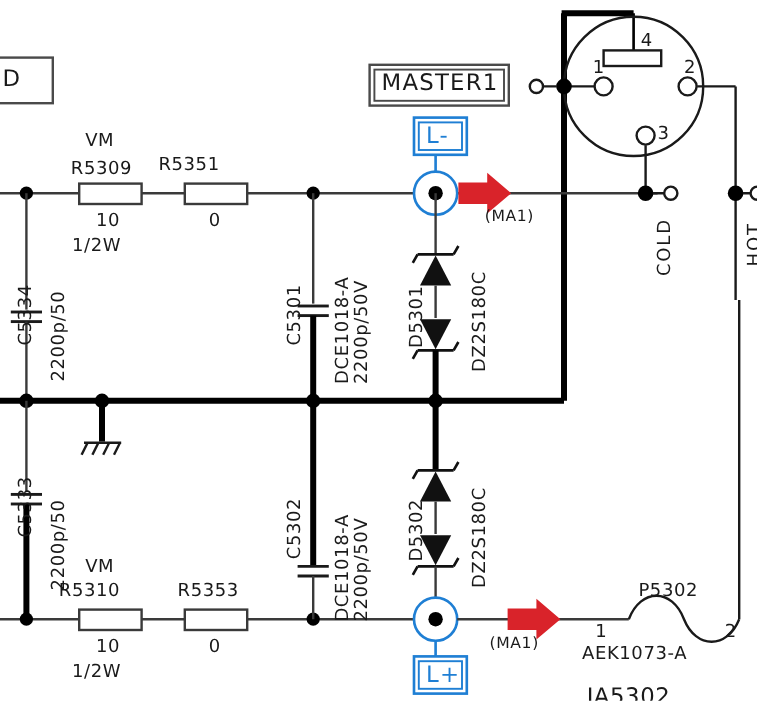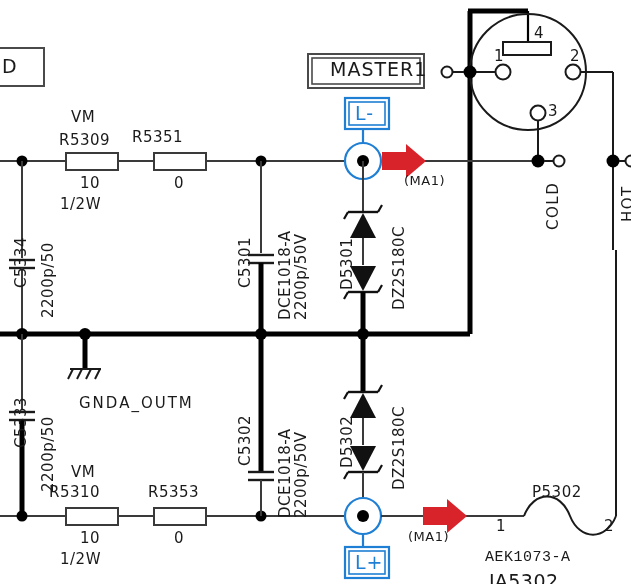--- a/index.html
+++ b/index.html
@@ -155,21 +155,21 @@
 
     <rect x="345" y="98" width="44" height="31" fill="#fff" stroke="#1f7fd4" stroke-width="2.2"></rect>
     <rect x="349" y="102" width="36" height="23" fill="#fff" stroke="#1f7fd4" stroke-width="1.6"></rect>
 
     <rect x="345" y="547" width="44" height="31" fill="#fff" stroke="#1f7fd4" stroke-width="2.2"></rect>
     <rect x="349" y="551" width="36" height="23" fill="#fff" stroke="#1f7fd4" stroke-width="1.6"></rect>
   </svg>
 
   <div class="lbl master" style="left:2px;top:57px;">D</div>
 
-  <div class="lbl master" style="left:318px;top:60px;margin-left:12px;">MASTER1</div>
+  <div class="lbl master" style="left:318px;top:60px;">MASTER1</div>
 
   <div class="lbl port" style="left:355px;top:104px;">L-</div>
   <div class="lbl port" style="left:355px;top:553px;">L+</div>
 
   <div class="lbl ma" style="left:404px;top:131px;">(MA1)</div>
   <div class="lbl ma" style="left:408px;top:487px;">(MA1)</div>
 
   <div class="lbl" style="left:71px;top:110px;">VM</div>
   <div class="lbl" style="left:59px;top:133px;">R5309</div>
   <div class="lbl" style="left:80px;top:176px;">10</div>
@@ -199,30 +199,29 @@
   <div class="lbl vert" style="left:238px;top:466px;">C5302</div>
   <div class="lbl vert" style="left:278px;top:518px;">DCE1018-A</div>
   <div class="lbl vert" style="left:294px;top:518px;">2200p/50V</div>
 
   <div class="lbl vert" style="left:340px;top:290px;">D5301</div>
   <div class="lbl vert" style="left:392px;top:310px;">DZ2S180C</div>
 
   <div class="lbl vert" style="left:340px;top:468px;">D5302</div>
   <div class="lbl vert" style="left:392px;top:490px;">DZ2S180C</div>
 
-  <div class="lbl" style="left:79px;top:396px;letter-spacing:2px;">GNDA_OUTM</div>
 
   <div class="lbl pin" style="left:494px;top:49px;">1</div>
   <div class="lbl pin" style="left:570px;top:49px;">2</div>
   <div class="lbl pin" style="left:548px;top:104px;">3</div>
   <div class="lbl pin" style="left:534px;top:26px;">4</div>
 
   <div class="lbl vert" style="left:546px;top:230px;letter-spacing:1.5px;">COLD</div>
   <div class="lbl vert" style="left:621px;top:222px;letter-spacing:1.5px;">HOT</div>
 
   <div class="lbl" style="left:508px;top:485px;margin-left:24px;">P5302</div>
   <div class="lbl" style="left:496px;top:519px;">1</div>
   <div class="lbl" style="left:604px;top:519px;">2</div>
-  <div class="lbl" style="left:485px;top:550px;font-family:Liberation Mono, monospace;">AEK1073-A</div>
+  <div class="lbl" style="left:485px;top:537px;">AEK1073-A</div>
 
   <div class="lbl" style="left:489px;top:572px;font-size:19px;">JA5302</div>
 
 </div>
 
 </body></html>

